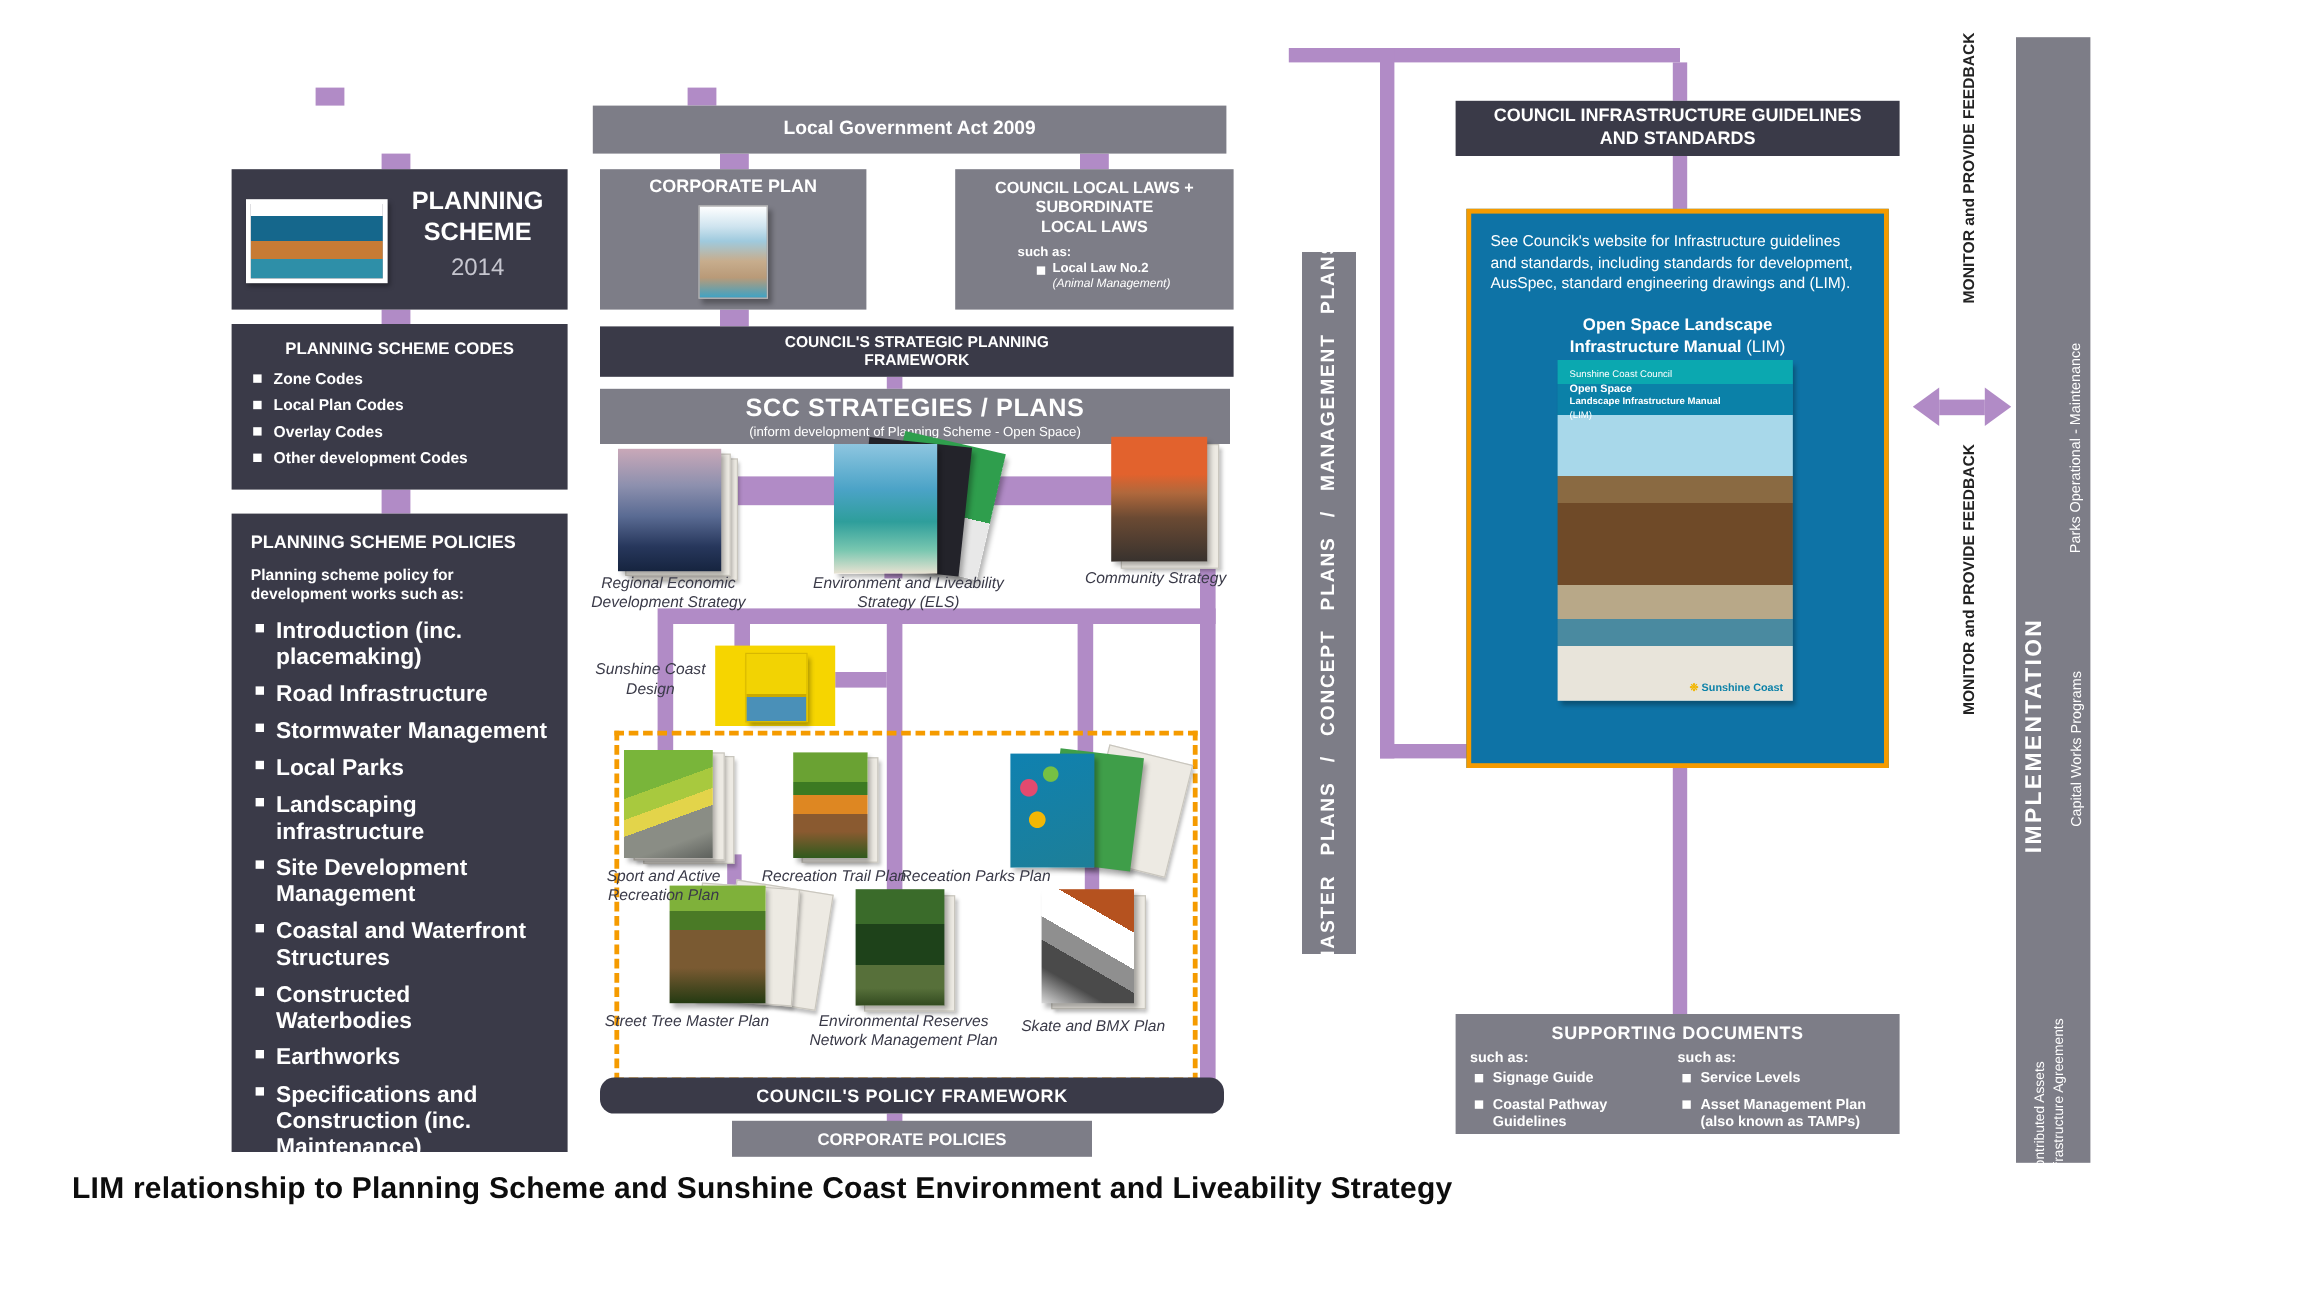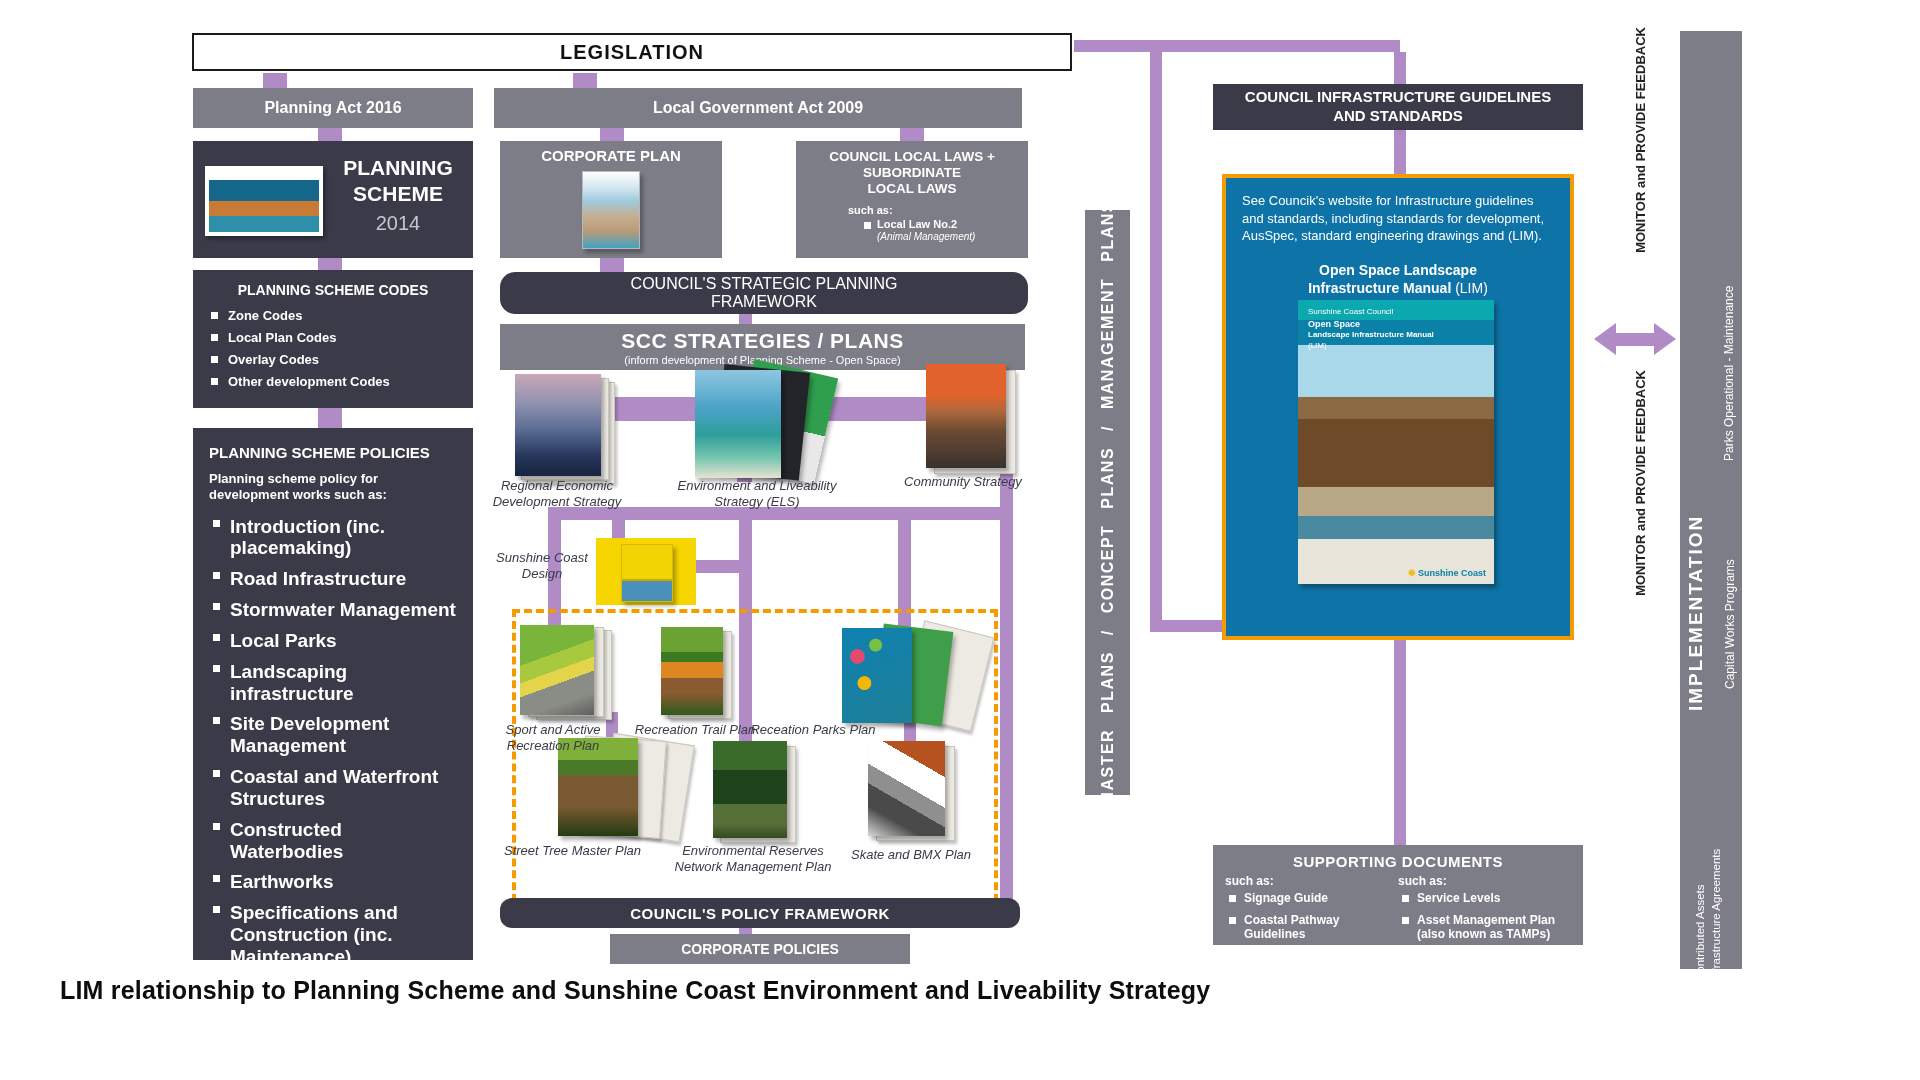--- a/index.html
+++ b/index.html
@@ -7,21 +7,21 @@
   .dark { background:#3a3a48; color:#fff; }
   .gray { background:#7d7d87; color:#fff; }
   .conn { position:absolute; background:#b18bc6; z-index:1; }
   .box  { position:absolute; z-index:2; box-sizing:border-box; }
   .ctr  { display:flex; align-items:center; justify-content:center; text-align:center; }
   .vtext { writing-mode:vertical-rl; transform:rotate(180deg); white-space:nowrap; }
 
   
   .legis { background:#fff; border:2px solid #1b1b1b; color:#111; font-weight:bold; font-size:20px; letter-spacing:1px; }
   .actbar { font-weight:bold; font-size:16px; }
-  .titlebar2 { font-weight:normal; font-size:16px; line-height:1.15;border-radius:15px; }
+  .titlebar2 { font-weight:bold; font-size:13px; line-height:1.15; }
 
   
   ul.blist { list-style:none; margin:0; padding:0; }
   ul.blist li { position:relative; padding-left:21px; font-weight:bold; color:#fff; }
   ul.blist li::before { content:""; position:absolute; left:4px; top:4px; width:7px; height:7px; background:#fff; }
 
   
   .docwrap { position:absolute; z-index:3; }
   .pg { position:absolute; background:#edeae3; border:1px solid #c9c6be; box-shadow:2px 3px 3px rgba(0,0,0,0.25); }
   .cv { position:absolute; box-shadow:3px 4px 4px rgba(0,0,0,0.3); }
@@ -88,27 +88,21 @@
   <div class="conn" style="left:606px;top:712px;width:12px;height:30px;"></div>
   <div class="conn" style="left:904px;top:722px;width:12px;height:24px;"></div>
   <div class="conn" style="left:739px;top:928px;width:13px;height:8px;"></div>
   <div class="conn" style="left:1074px;top:40px;width:326px;height:12px;"></div>
   <div class="conn" style="left:1150px;top:40px;width:12px;height:592px;"></div>
   <div class="conn" style="left:1150px;top:620px;width:74px;height:12px;"></div>
   <div class="conn" style="left:1394px;top:52px;width:12px;height:32px;"></div>
   <div class="conn" style="left:1394px;top:130px;width:12px;height:44px;"></div>
   <div class="conn" style="left:1394px;top:640px;width:12px;height:205px;"></div>
 
-  <div class="box legis ctr" style="left:192px;top:33px;width:880px;height:38px;">
-    <span>LEGISLATION</span>
-  </div>
-
-  <div class="box gray ctr actbar" style="left:193px;top:88px;width:280px;height:40px;">
-    <span>Planning Act 2016</span>
-  </div>
+
 
   <div class="box dark" style="left:193px;top:141px;width:280px;height:117px;">
     <div class="docwrap" style="left:12px;top:25px;width:118px;height:70px;">
       <div class="cv cv-ps" style="left:0;top:0;width:110px;height:62px;"></div>
     </div>
     <div style="position:absolute;left:140px;top:14px;width:130px;text-align:center;">
       <div style="font-weight:bold;font-size:21px;line-height:1.25;">
         <span>PLANNING</span><br>
         <span>SCHEME</span>
       </div>

